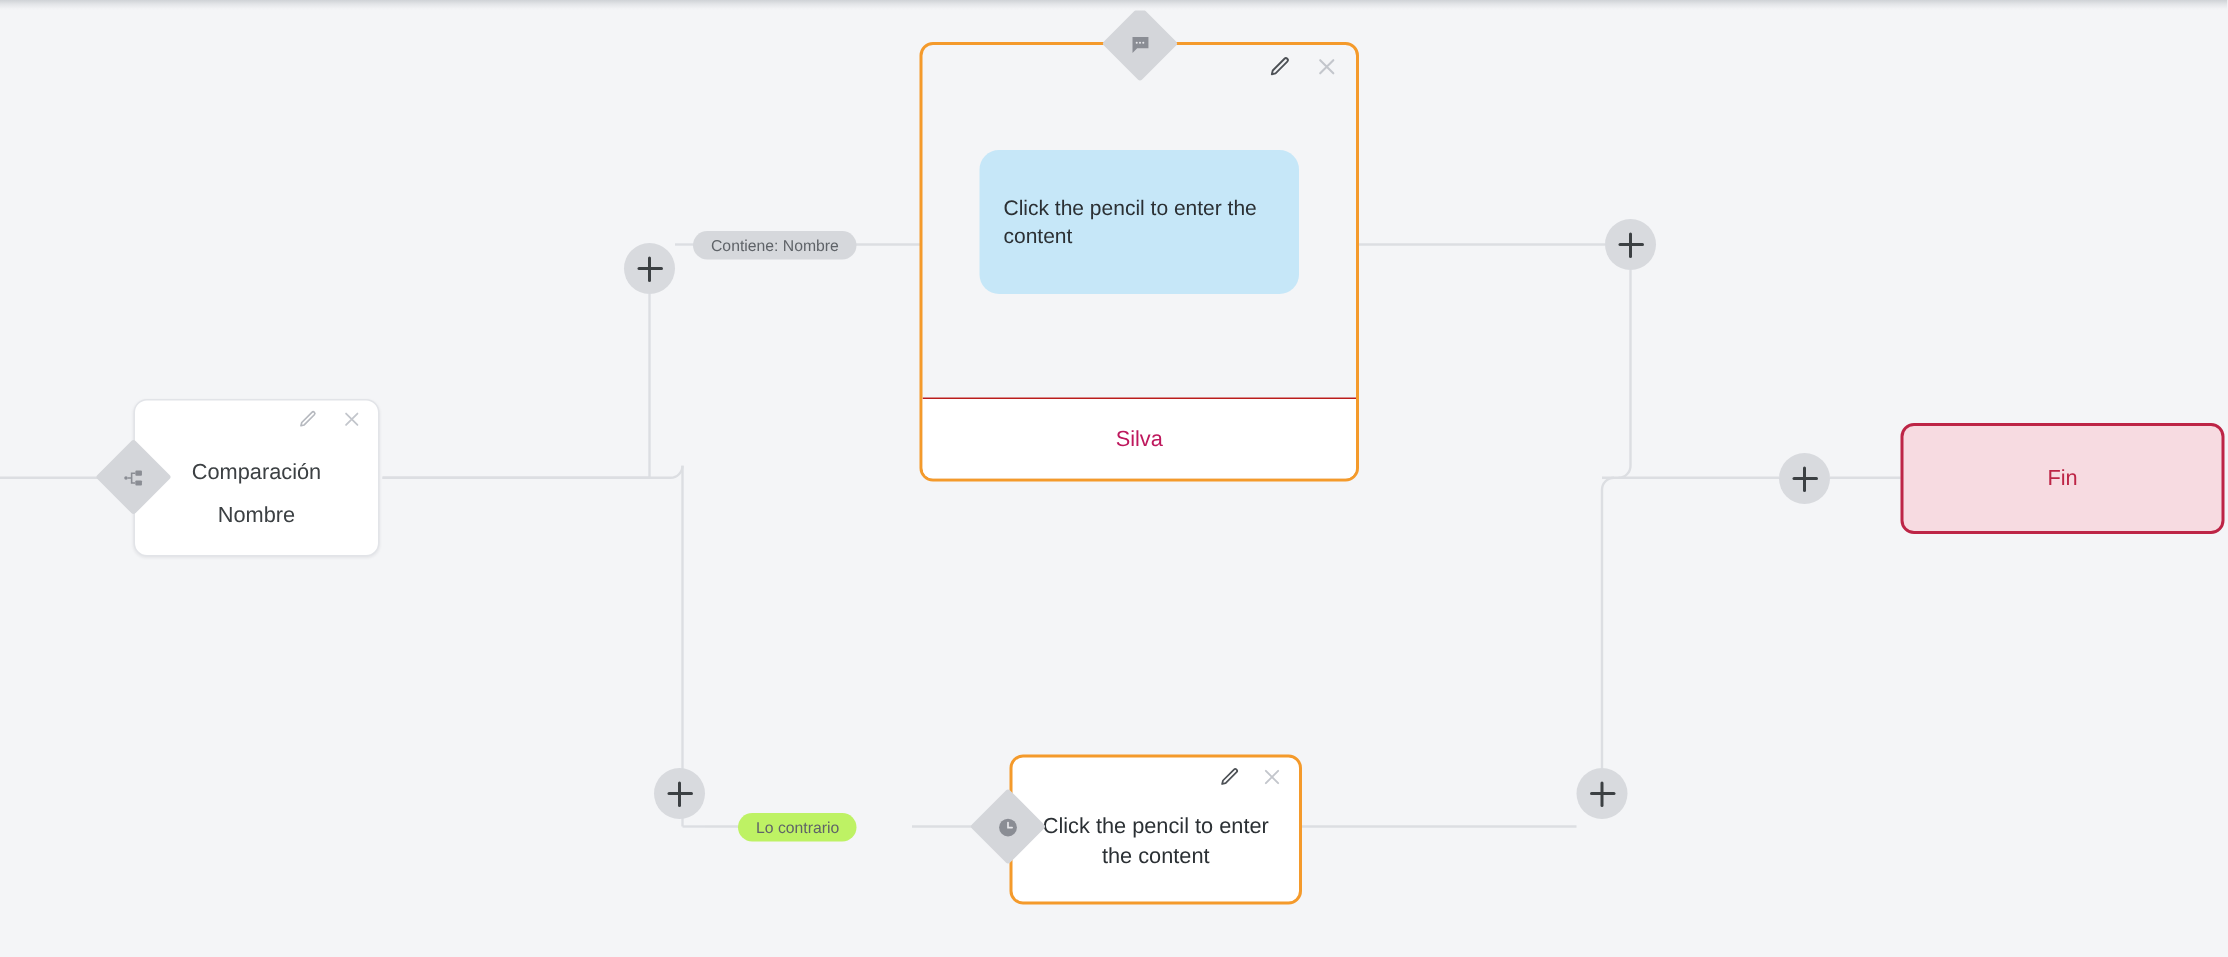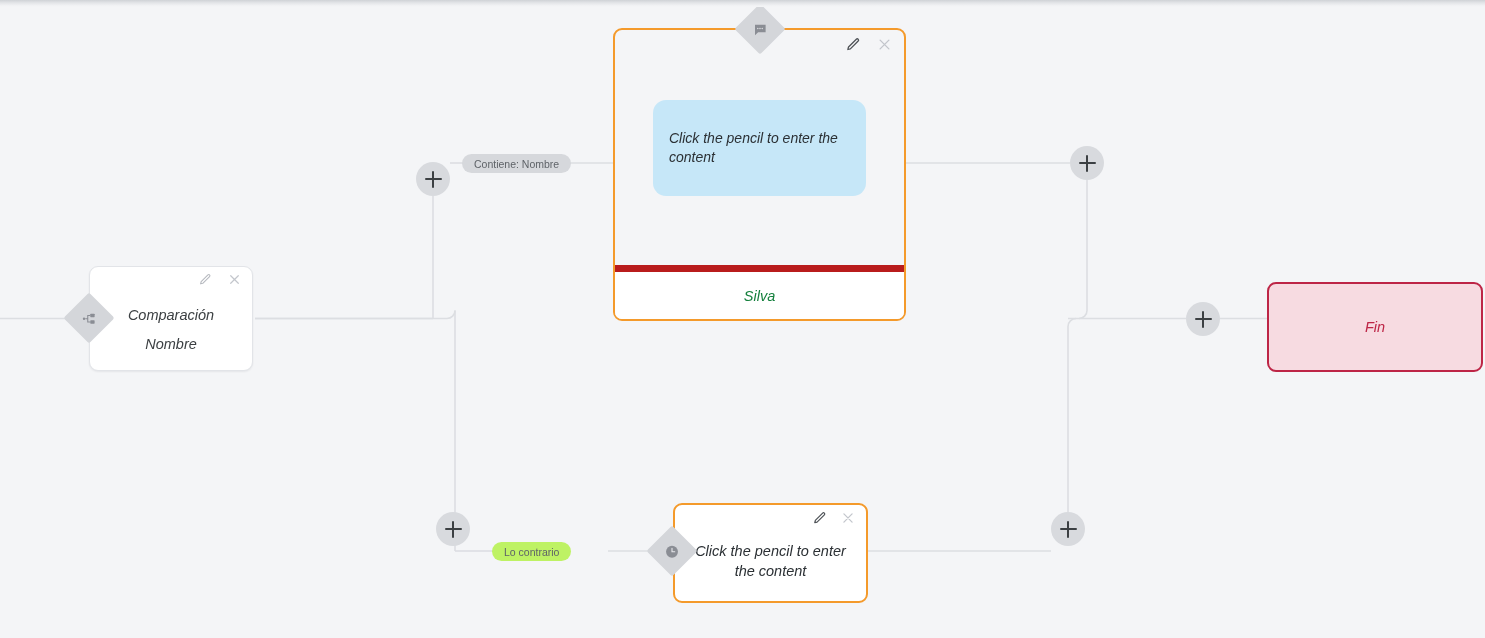--- a/index.html
+++ b/index.html
@@ -43,21 +43,21 @@
     position: absolute; width: 36px; height: 36px;
     background: #d4d6da;
     transform: rotate(45deg);
     z-index: 25;
     display: flex; align-items: center; justify-content: center;
     border-radius: 2px;
   }
   .diamond > .dicon { transform: rotate(-45deg); display: block; line-height: 0; }
 
   
-  .node { position: absolute; z-index: 15; font-style: italic; }
+  .node { position: absolute; z-index: 15; }
 
   .card-compare {
     width: 164px; height: 105px;
     background: #ffffff;
     border: 1px solid #e2e4e8;
     border-radius: 9px;
     box-shadow: 0 1px 2px rgba(30,35,45,.07);
     display: flex; flex-direction: column;
     align-items: center; justify-content: center;
     padding-top: 22px;
@@ -87,40 +87,40 @@
   .card-msg .body { flex: 1; position: relative; display: flex; align-items: center; justify-content: center; }
   .bubble {
     width: 213px; min-height: 96px;
     background: #c6e7f8;
     border-radius: 13px;
     padding: 14px 16px;
     font-size: 14px; line-height: 19px; color: #2b3034;
     display: flex; align-items: center;
   }
   .card-msg .footer {
-    height: 54px; background: #ffffff; border-top: 7px solid #b91c1c;
-    display: flex; align-items: center; justify-content: center;
-    font-size: 14.5px; color: #15803d;
+    height: 54px; background: #ffffff; border-top: 1px solid #b91c1c;
+    display: flex; align-items: center; justify-content: center;
+    font-size: 14.5px; color: #be185d;
   }
 
   .card-wait {
     width: 195px; height: 100px;
     background: #ffffff;
     border: 2px solid #f49a2b;
     border-radius: 9px;
     position: relative;
     display: flex; align-items: center; justify-content: center;
     padding: 22px 12px 6px 12px;
   }
   .card-wait .txt {
     font-size: 14.5px; line-height: 20px; color: #2b3034; text-align: center;
   }
 
   .card-end {
-    width: 216px; height: 90px;
+    width: 216px; height: 74px;
     background: #f7dbe1;
     border: 2px solid #bd2546;
     border-radius: 9px;
     display: flex; align-items: center; justify-content: center;
     font-size: 14.5px; color: #bd2546;
   }
 
   
   .edge-label {
     position: absolute; z-index: 22;

